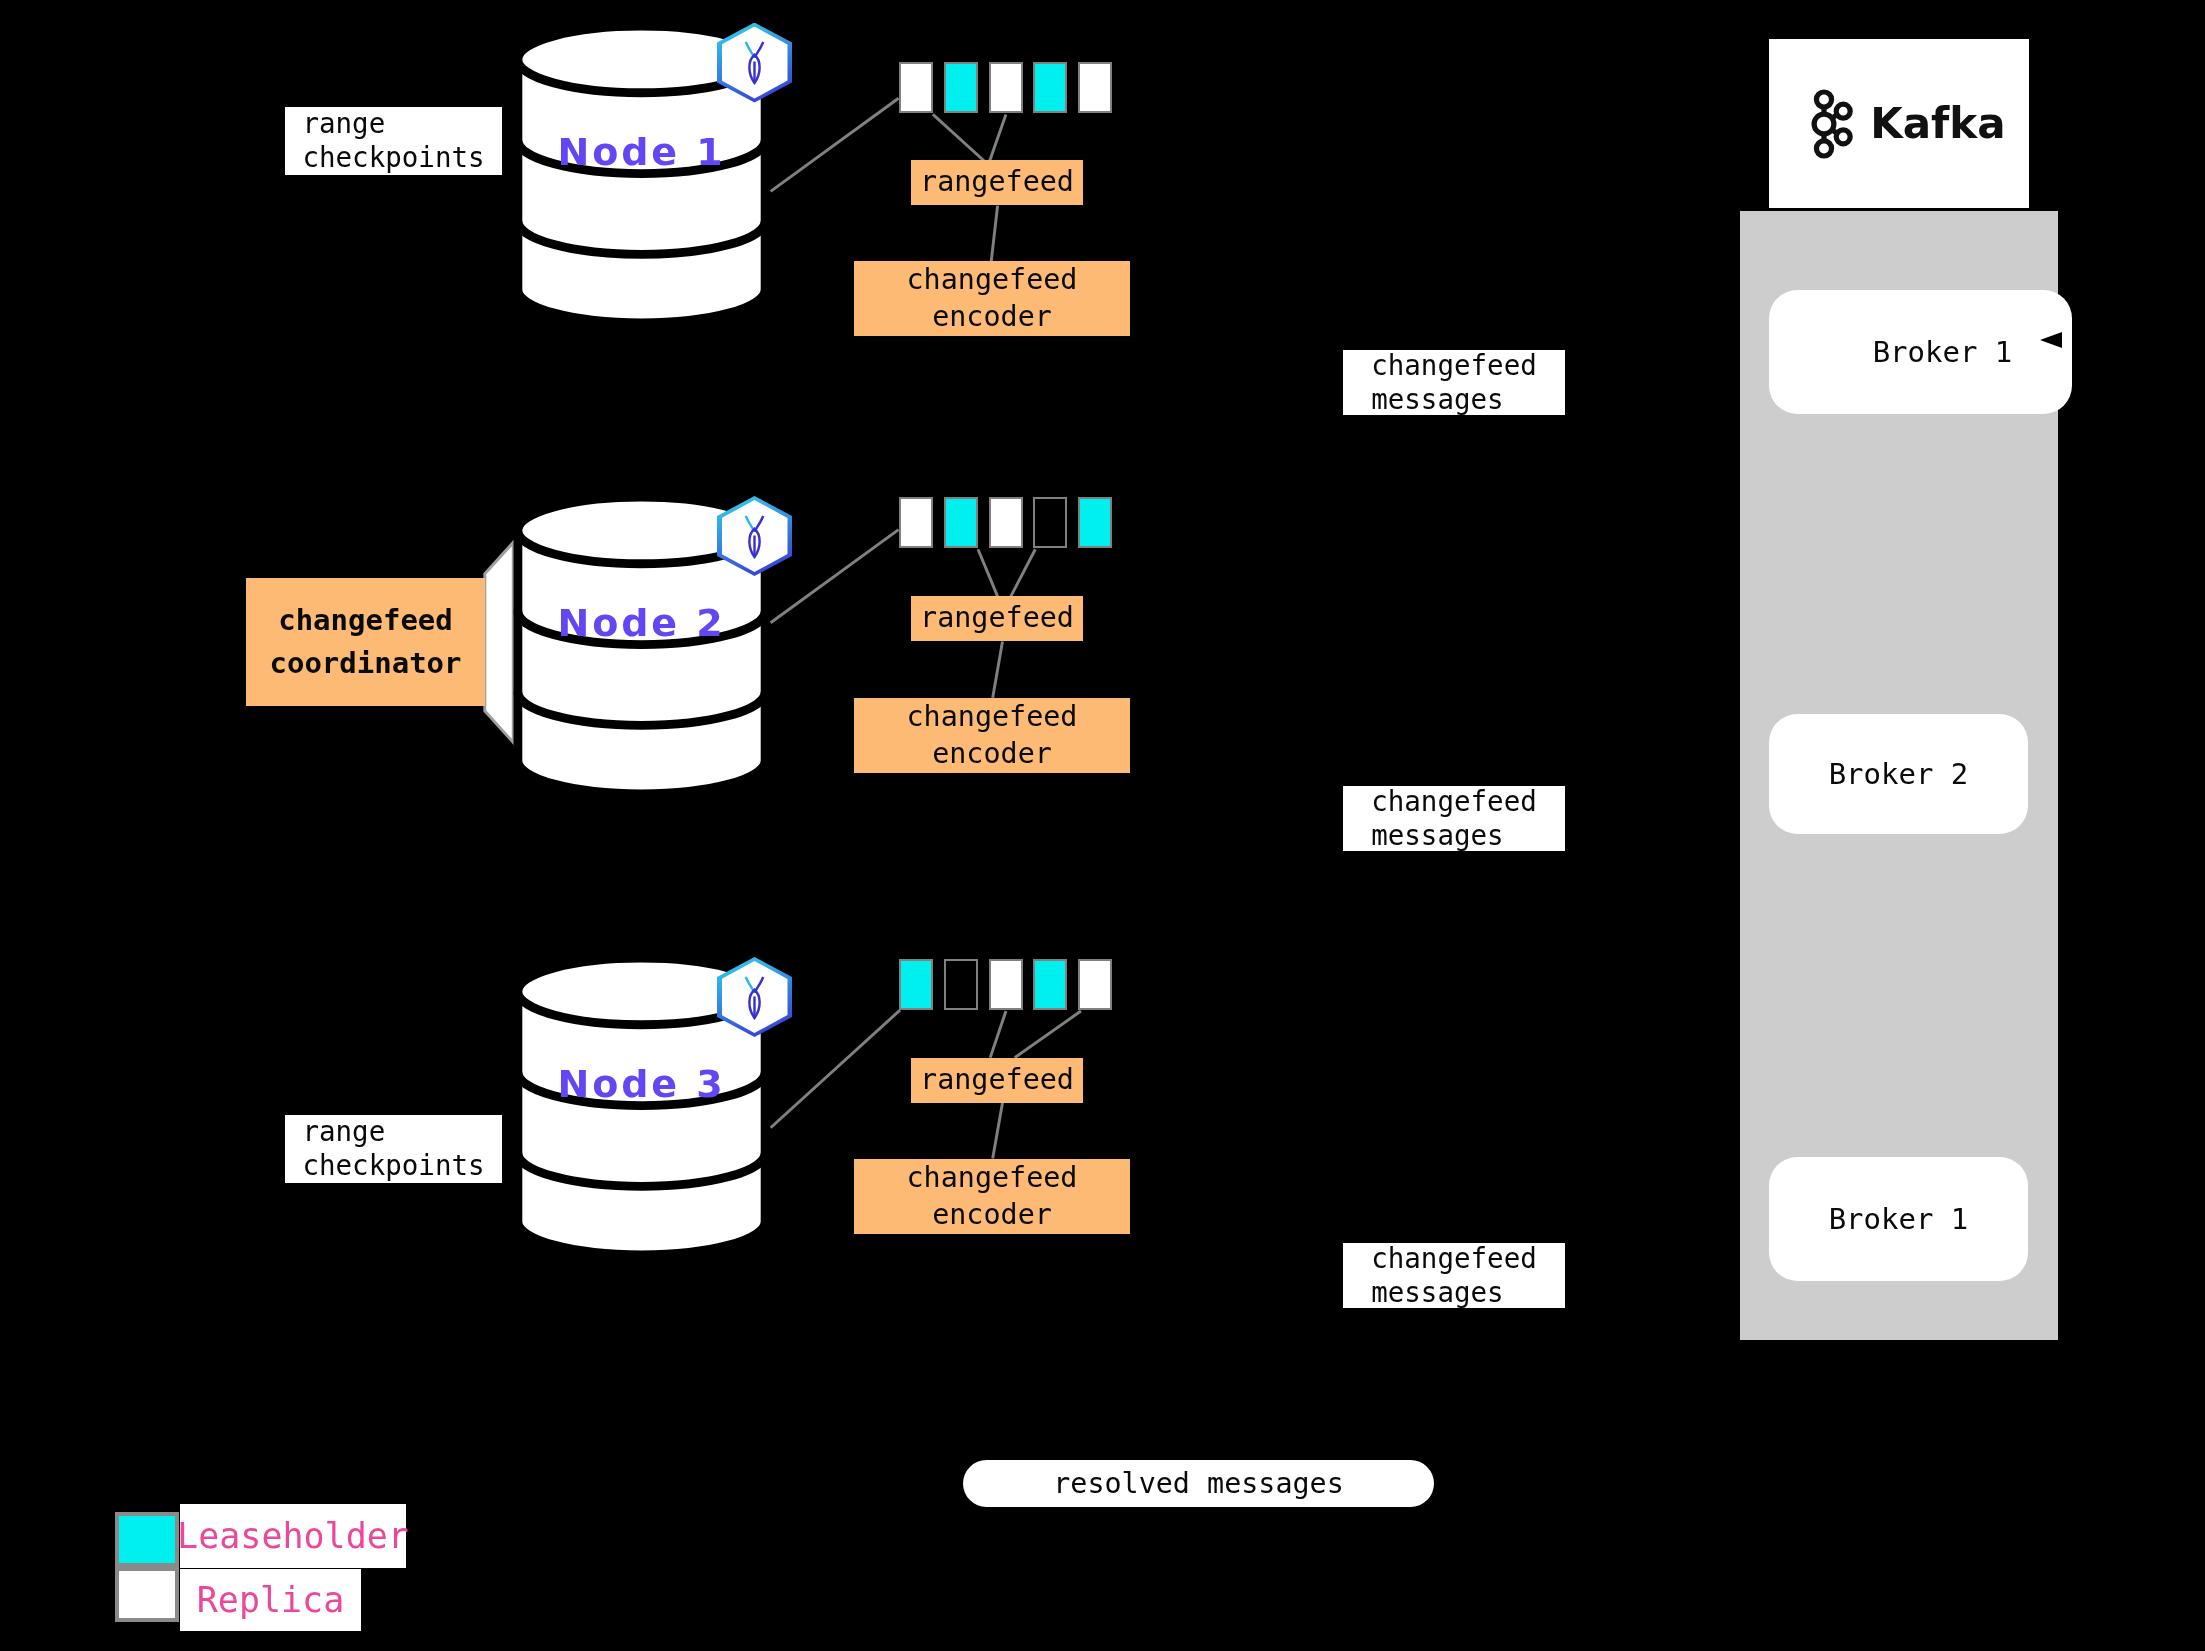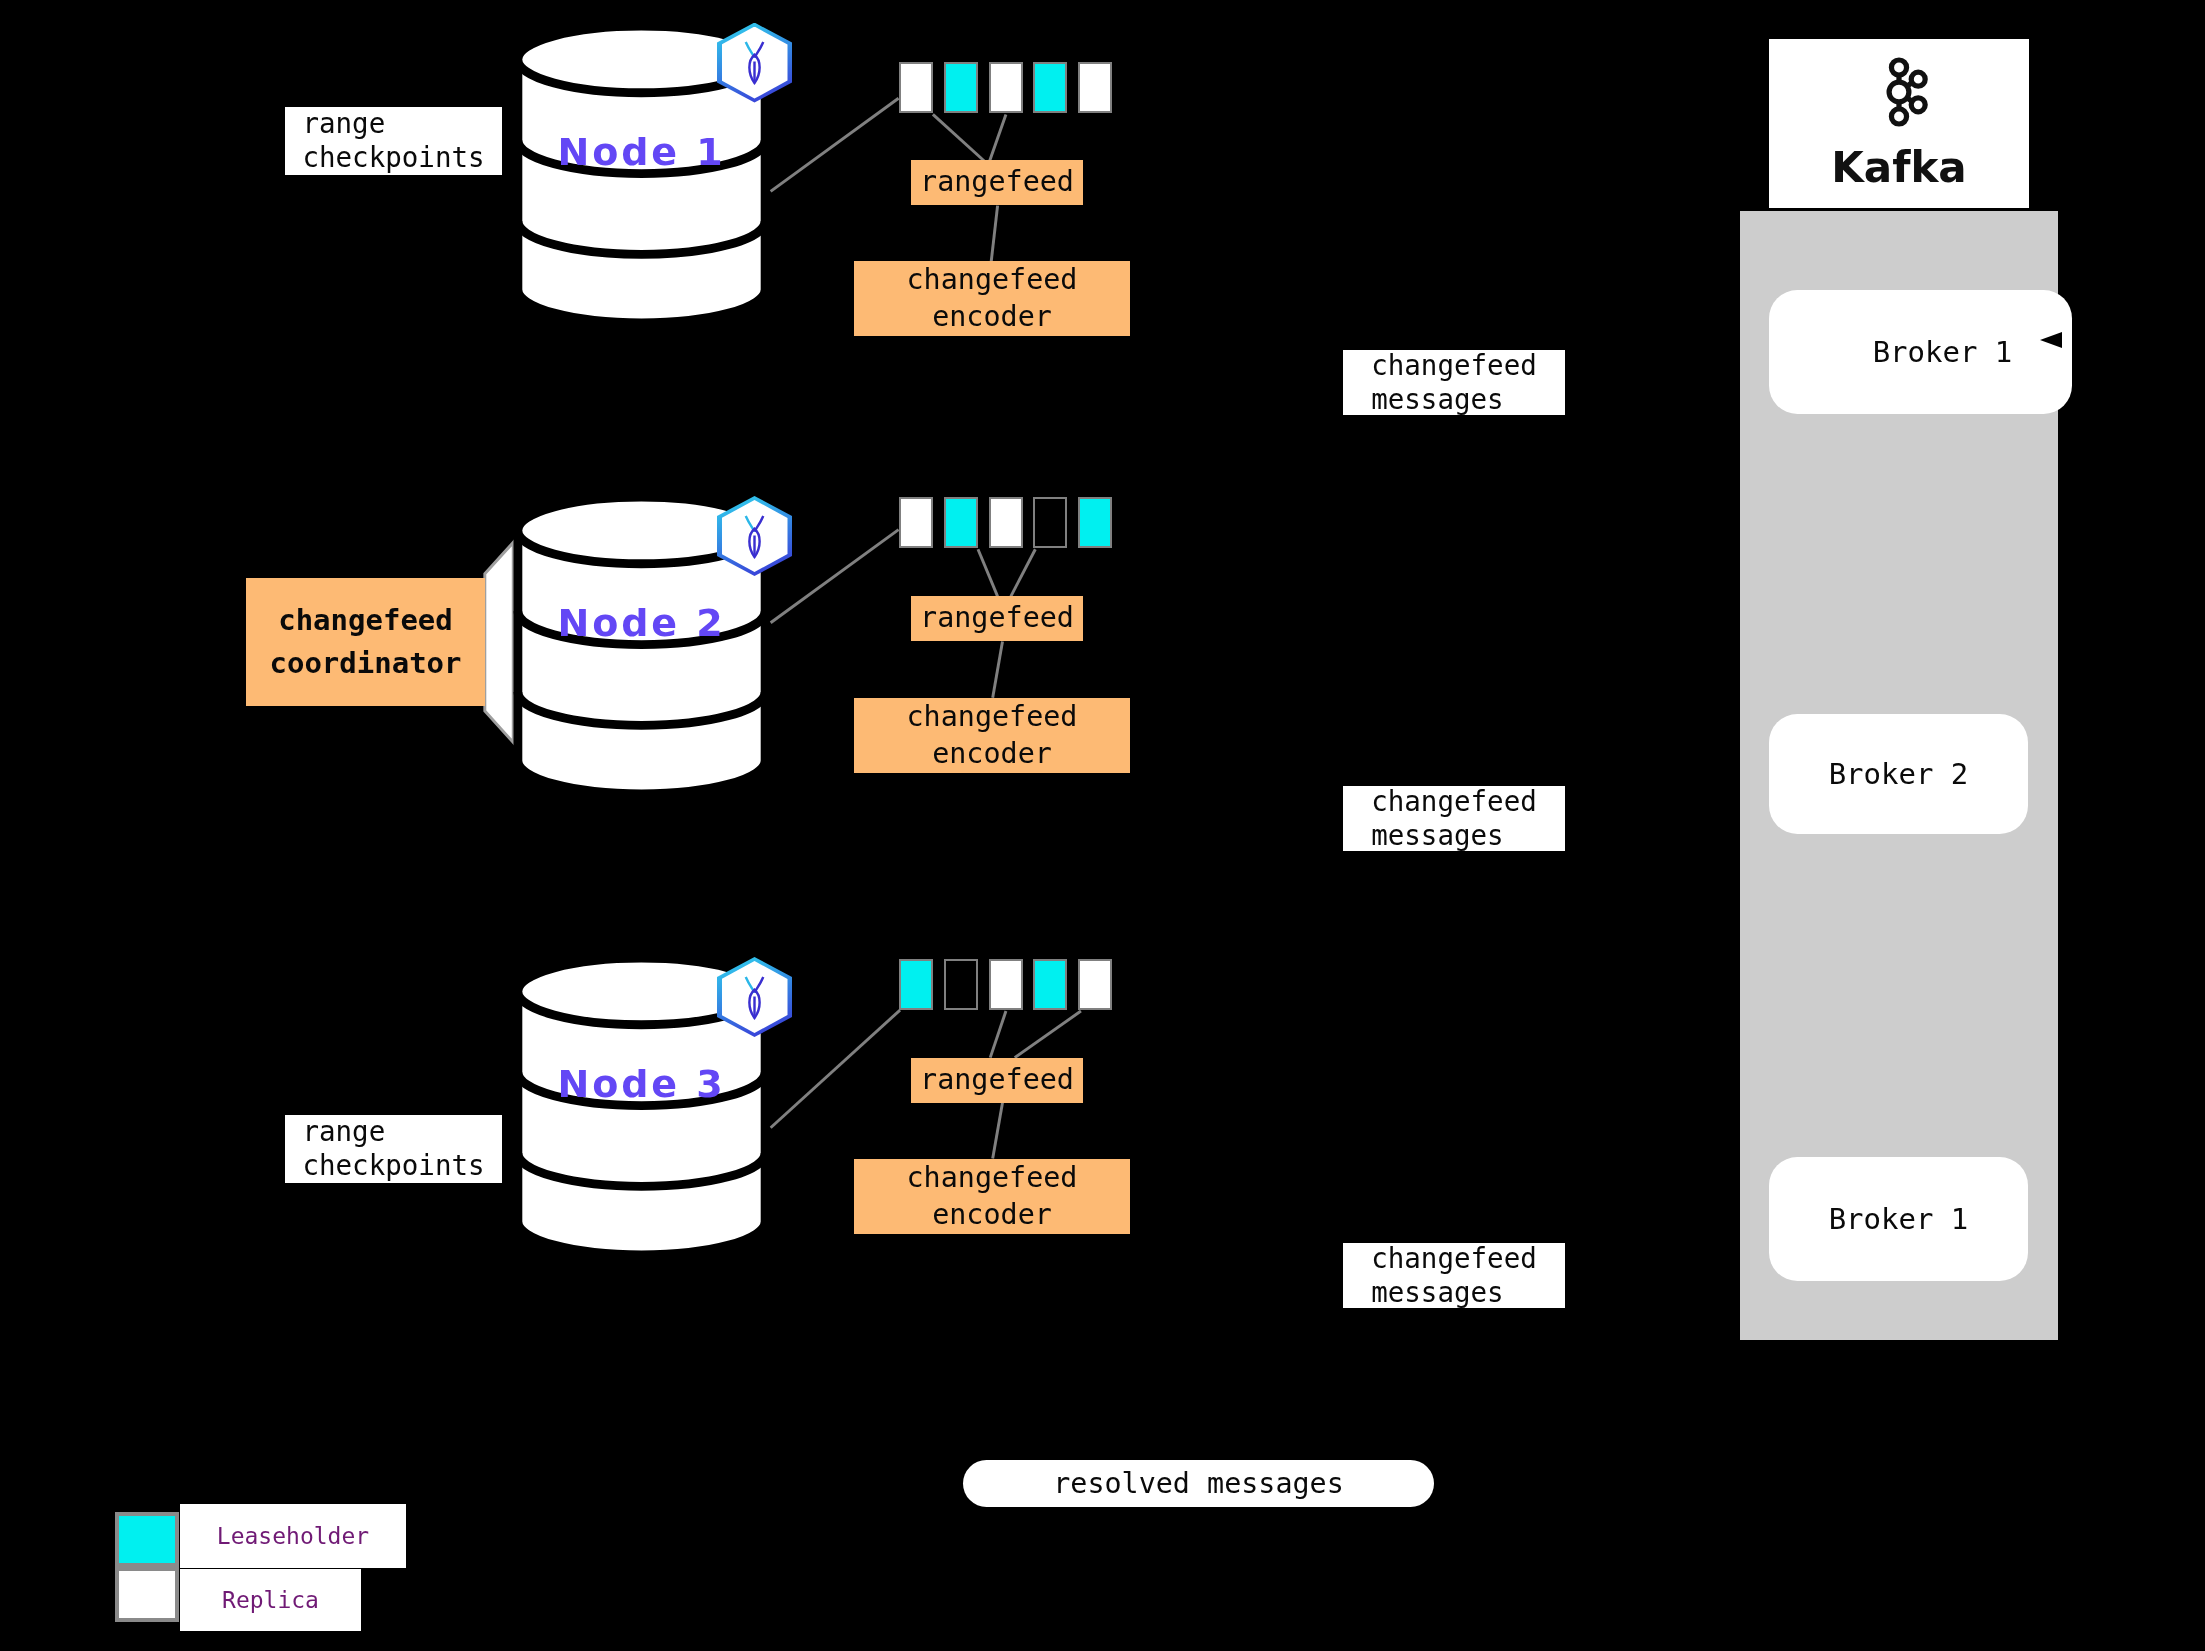--- a/index.html
+++ b/index.html
@@ -37,22 +37,22 @@
           font-size:29px;color:#0a0a0a;}
 
   
   .pill{background:#ffffff;border-radius:24.5px;display:flex;align-items:center;justify-content:center;
         font-size:28.4px;color:#0a0a0a;}
 
   
   .legend-swatch{width:64px;height:55px;border:4.9px solid #8a8a8a;box-sizing:border-box;}
   .legend-swatch.leaseholder{background:#00F0F0;}
   .legend-swatch.replica{background:#ffffff;}
-  .legend-label{background:#ffffff;color:#701a75;display:flex;align-items:center;justify-content:center;
-                font-size:23px;}
+  .legend-label{background:#ffffff;color:#ec4899;display:flex;align-items:center;justify-content:center;
+                font-size:35px;}
 
   
   .hex{clip-path:polygon(50% 0,100% 25%,100% 75%,50% 100%,0 75%,0 25%);}
   .hex-outer{width:75px;height:80px;background:linear-gradient(160deg,#2FD6EE 0%,#3A2FD6 100%);
              display:flex;align-items:center;justify-content:center;}
   .hex-inner{width:66px;height:72px;background:#ffffff;display:flex;align-items:center;justify-content:center;}
 
   
   .arrowhead-left{width:0;height:0;border-top:8.3px solid transparent;border-bottom:8.3px solid transparent;
                   border-right:22.6px solid #000000;z-index:5;}
@@ -180,21 +180,21 @@
       <div class="block replica"></div>
       <div class="block leaseholder"></div>
       <div class="block replica"></div>
     </div>
   <div class="abs el gray-box" style="left:911px;top:1058px;width:172px;height:45px;">rangefeed</div>
   <div class="abs el gray-box pre" style="left:854px;top:1159px;width:276px;height:75px;">changefeed
 encoder</div>
   <div class="abs el label-box pre" style="left:1343px;top:1243px;width:222px;height:65px;">changefeed
 messages</div>
 
-  <div class="abs el kafka-box" style="left:1769px;top:39px;width:260px;height:169px;z-index:2;flex-direction:column;">
+  <div class="abs el kafka-box" style="left:1769px;top:39px;width:260px;height:169px;z-index:2;">
     <svg width="64" height="74" viewBox="0 0 110 120">
       <g fill="none" stroke="#111111" stroke-width="9">
         <circle cx="55" cy="18" r="13"></circle>
         <circle cx="55" cy="60" r="17"></circle>
         <circle cx="55" cy="102" r="13"></circle>
         <circle cx="88" cy="38" r="12"></circle>
         <circle cx="88" cy="82" r="12"></circle>
         <line x1="55" y1="31" x2="55" y2="43"></line>
         <line x1="55" y1="77" x2="55" y2="89"></line>
         <line x1="68" y1="51" x2="78" y2="43"></line>

